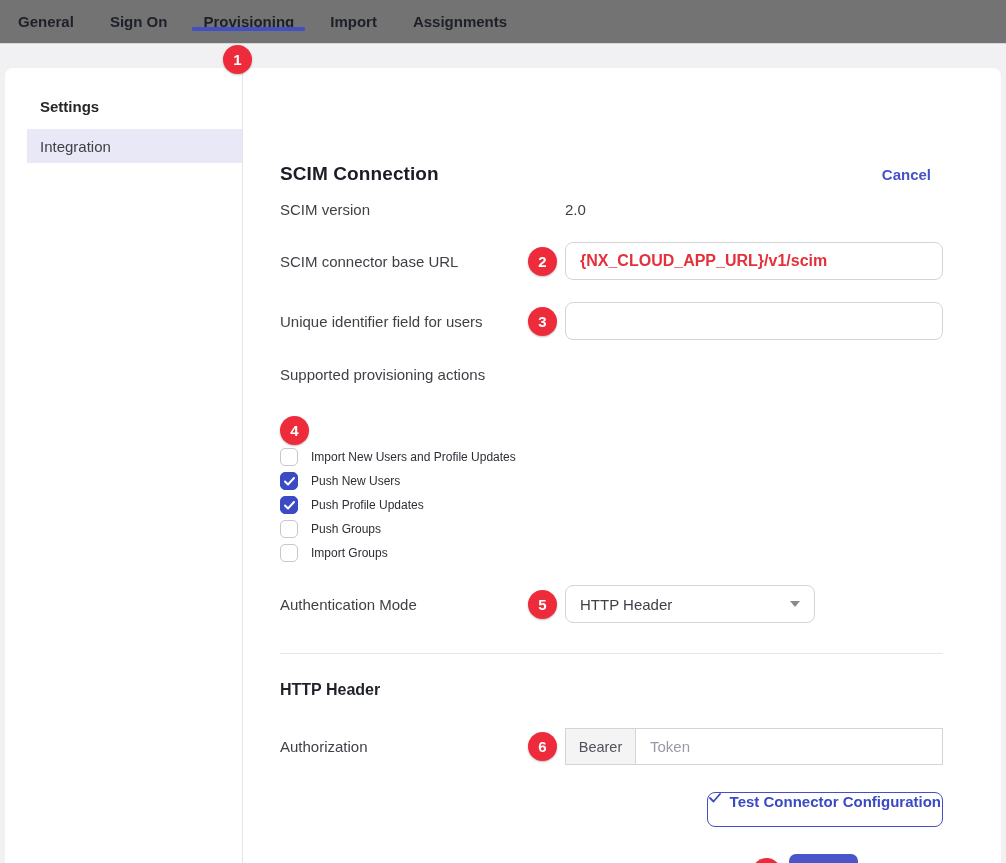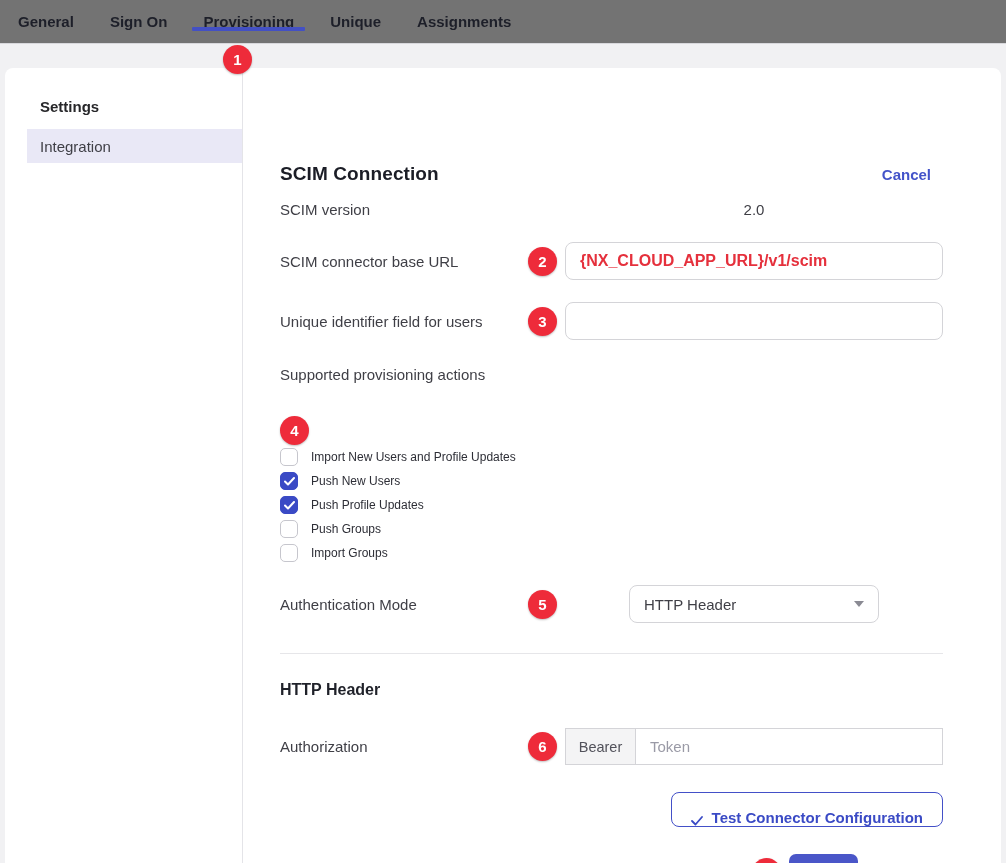--- a/index.html
+++ b/index.html
@@ -66,21 +66,21 @@
     color:#4353c9; font-size:15px; font-weight:700;
     text-decoration:none; cursor:pointer; white-space:nowrap;
   }
   .link.right-offset { margin-right:12px; }
 
   
   .row { display:flex; align-items:center; }
   .row.top-align { align-items:flex-start;flex-direction:column; }
   .row-label { width:248px; flex:0 0 auto; font-size:15px; color:#3f3f46; }
   .badge-slot { width:37px; flex:0 0 auto; display:flex; }
-  .row-control { flex:1; display:flex; align-items:center;justify-content:center; }
+  .row-control { flex:1; display:flex; align-items:center; }
 
   .row.mb-24 { margin-bottom:24px; }
   .row.mb-22 { margin-bottom:22px; }
   .row.mb-26 { margin-bottom:26px; }
   .row.mb-20 { margin-bottom:20px; }
 
   .static-value { font-size:15px; color:#3f3f46; }
 
   .text-input {
     width:100%; height:38px;
@@ -138,43 +138,43 @@
   }
   .input-group input {
     flex:1; border:none; outline:none; padding:0 14px;
     font-size:15px; color:#3f3f46; font-family:"Liberation Sans", sans-serif;
   }
   .input-group input::placeholder { color:#9a9aa6; }
 
   
   .actions-right { display:flex; justify-content:flex-end; align-items:center; margin-top:27px; }
   .test-btn {
-    height:35px; padding:0 19px;
+    height:35px; padding:0 1px;
     background:#fff; border:1.5px solid #4350c8; border-radius:8px;
     color:#3a4ac5; font-size:15px; font-weight:700;
-    display:flex; align-items:flex-end; gap:9px; cursor:pointer;
+    display:flex; align-items:flex-start; gap:9px; cursor:pointer;
     font-family:"Liberation Sans", sans-serif;
   }
   .save-row { display:flex; justify-content:flex-end; align-items:center; margin-top:27px; gap:0; }
   .save-btn {
     height:37px; padding:0 17px; margin-left:8px;
     background:#4a56c8; border:none; border-radius:7px;
     color:#fff; font-size:15px; font-weight:700; cursor:pointer;
     font-family:"Liberation Sans", sans-serif;
   }
   .save-row .link { margin-left:24px; }
 </style>
 </head>
 <body>
 
 <nav class="tabbar">
   <div class="tab">General</div>
   <div class="tab">Sign On</div>
   <div class="tab on">Provisioning</div>
-  <div class="tab">Unique</div>
+  <div class="tab">Import</div>
   <div class="tab">Assignments</div>
 </nav>
 
 <div class="step-badge badge-1">1</div>
 
 <div class="card">
 
   <aside class="sidebar">
     <div class="sidebar-header">Settings</div>
     <div class="sidebar-item on">Integration</div>

